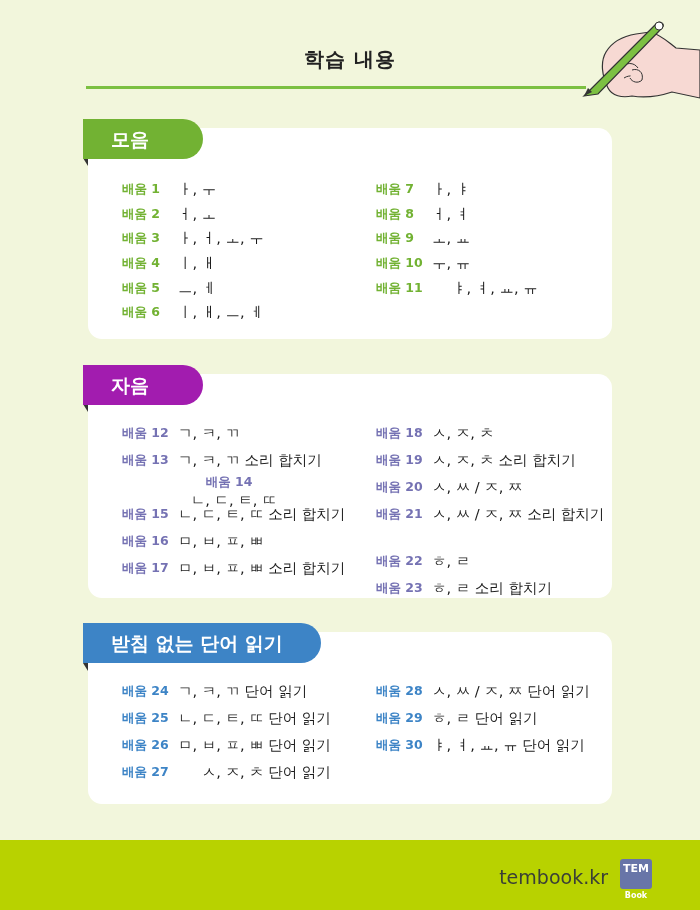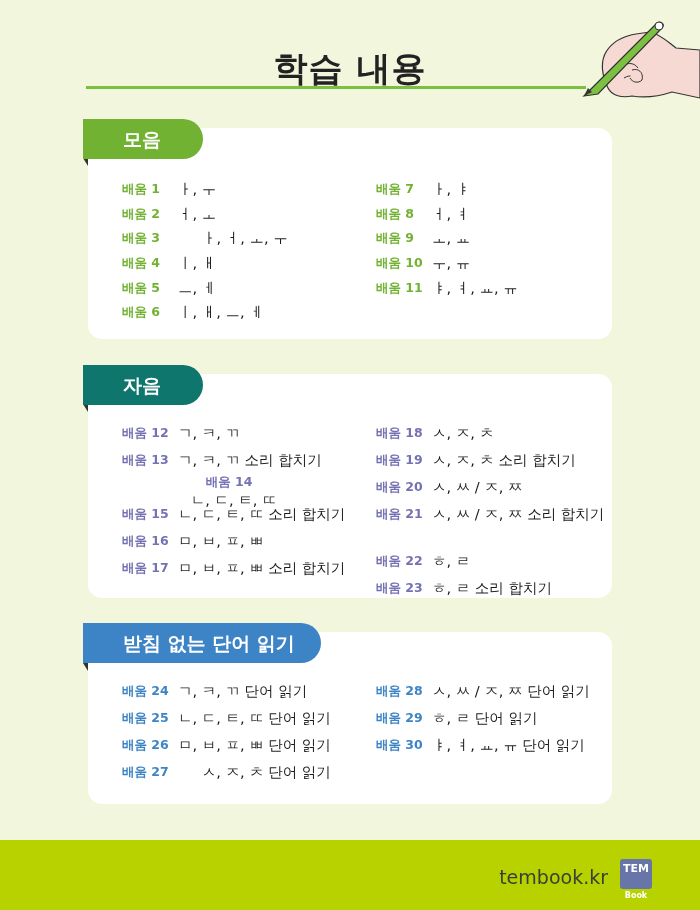--- a/index.html
+++ b/index.html
@@ -9,21 +9,21 @@
       font-family: "DejaVu Sans", "Liberation Sans", sans-serif;
       position: relative;
       overflow: hidden;
       color: #1a1a1a;
     }
     .page-title {
       position: absolute;
       left: 0; width: 700px;
       top: 46px;
       text-align: center;
-      font-size: 34px;
+      font-size: 20px;
       font-weight: bold;
       letter-spacing: 1px;
       color: #222;
     }
     .title-line {
       position: absolute;
       left: 86px;
       top: 86px;
       width: 500px;
       height: 3px;
@@ -45,21 +45,21 @@
     }
     .tab {
       position: absolute;
       left: 83px;
       height: 40px;
       border-radius: 0 22px 22px 0;
       color: #ffffff;
       font-weight: bold;
       font-size: 19px;
       line-height: 40px;
-      padding-left: 40px;
+      padding-left: 28px;
       z-index: 2;
     }
     .tab-fold {
       position: absolute;
       left: 83px;
       width: 0; height: 0;
       border-top: 8px solid #333;
       border-left: 5px solid transparent;
       z-index: 1;
     }
@@ -130,21 +130,21 @@
 <div class="tab" style="top:119px; width:120px; background:#72b233;">모음</div>
 <div class="col" style="left:122px; top:177px; color:#72b233;">
   <div class="row" style="height:24.7px;">
       <span class="lesson">배움 1</span>
       <span class="content">ㅏ, ㅜ</span>
     </div>
   <div class="row" style="height:24.7px;">
       <span class="lesson">배움 2</span>
       <span class="content">ㅓ, ㅗ</span>
     </div>
-  <div class="row" style="height:24.7px;gap:24px;">
+  <div class="row" style="height:24.7px;">
       <span class="lesson">배움 3</span>
       <span class="content">ㅏ, ㅓ, ㅗ, ㅜ</span>
     </div>
   <div class="row" style="height:24.7px;">
       <span class="lesson">배움 4</span>
       <span class="content">ㅣ, ㅐ</span>
     </div>
   <div class="row" style="height:24.7px;">
       <span class="lesson">배움 5</span>
       <span class="content">ㅡ, ㅔ</span>
@@ -164,29 +164,29 @@
       <span class="content">ㅓ, ㅕ</span>
     </div>
   <div class="row" style="height:24.7px;">
       <span class="lesson">배움 9</span>
       <span class="content">ㅗ, ㅛ</span>
     </div>
   <div class="row" style="height:24.7px;">
       <span class="lesson">배움 10</span>
       <span class="content">ㅜ, ㅠ</span>
     </div>
-  <div class="row" style="height:24.7px;">
+  <div class="row" style="height:24.7px;gap:20px;">
       <span class="lesson">배움 11</span>
       <span class="content">ㅑ, ㅕ, ㅛ, ㅠ</span>
     </div>
 </div>
 
 <div class="card" style="top:374px; height:224px;"></div>
 <div class="tab-fold" style="top:404px;"></div>
-<div class="tab" style="top:365px; width:120px; background:#0f766e;">자음</div>
+<div class="tab" style="top:365px; width:120px; background:#a21caf;">자음</div>
 <div class="col" style="left:122px; top:420px; color:#7572b3;">
   <div class="row" style="height:27px;">
       <span class="lesson">배움 12</span>
       <span class="content">ㄱ, ㅋ, ㄲ</span>
     </div>
   <div class="row" style="height:27px;">
       <span class="lesson">배움 13</span>
       <span class="content">ㄱ, ㅋ, ㄲ  소리 합치기</span>
     </div>
   <div class="row" style="height:27px;flex-direction:column;">

